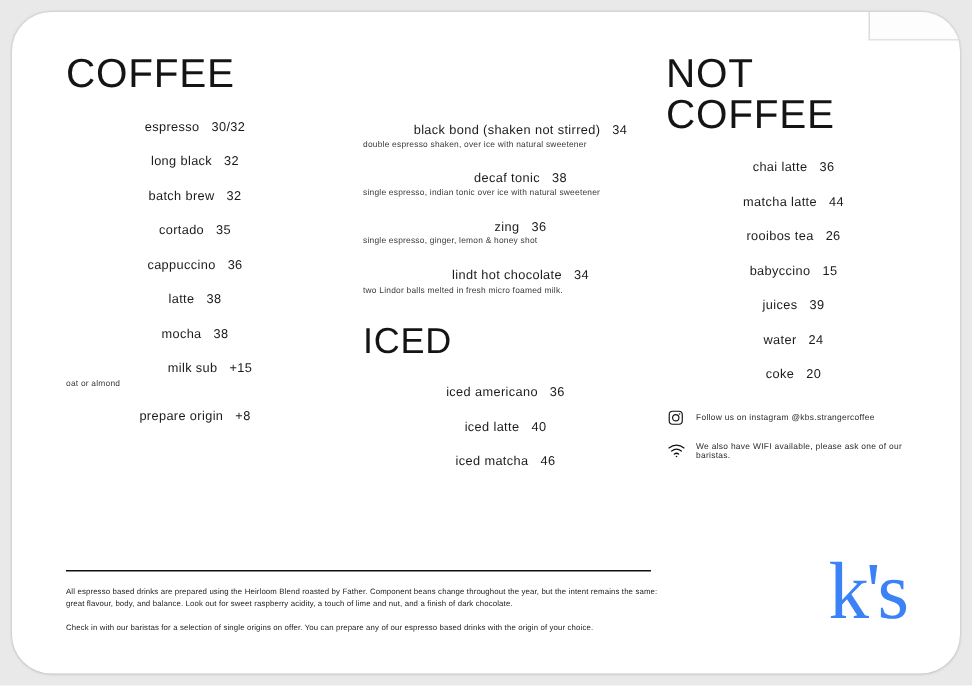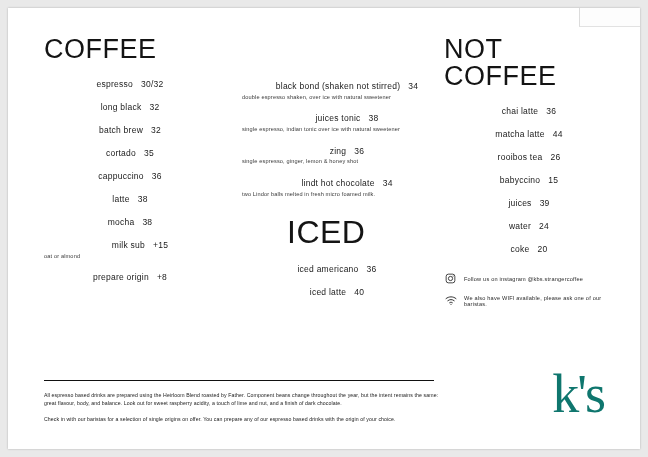--- a/index.html
+++ b/index.html
@@ -15,20 +15,21 @@
   }
   .page {
     position: absolute;
     left: 8px;
     top: 8px;
     width: 632px;
     height: 441px;
     background: #ffffff;
     box-shadow: 0 0 2px rgba(0,0,0,0.25);
     overflow: hidden;
+    border-radius: 26px;
   }
   
   .corner-artifact {
     position: absolute;
     right: 0;
     top: 0;
     width: 60px;
     height: 18px;
     border-left: 1px solid #dcdcdc;
     border-bottom: 1px solid #e2e2e2;
@@ -47,22 +48,21 @@
     font-family: "Liberation Sans", sans-serif;
     font-size: 27px;
     letter-spacing: 0.5px;
     font-weight: 400;
     color: #141414;
     text-transform: uppercase;
     margin: 0 0 16px 0;
     line-height: 1;
   }
   .heading.small {
-    font-size: 32px;
-    margin-left: 45px;
+    font-size: 24px;
   }
 
   .col {
     position: absolute;
     top: 0;
   }
   .col-1 { left: 0; width: 172px; }
   .col-2 { left: 198px; width: 190px; }
   .col-3 { left: 400px; width: 170px; }
 
@@ -147,21 +147,21 @@
 
   
   .logo {
     position: absolute;
     right: 36px;
     bottom: 16px;
     width: 70px;
     height: 66px;
     font-family: "Liberation Serif", serif;
     font-size: 54px;
-    color: #0f766e;
+    color: #3b82f6;
     text-align: right;
     line-height: 1;
   }
   .logo .k {
     letter-spacing: -2px;
   }
 </style>
 </head>
 <body>
 
@@ -222,21 +222,21 @@
       <div class="item-block">
         <div class="item">
           <span class="nm">black bond (shaken not stirred)</span>
           <span class="pr">34</span>
         </div>
         <div class="sub">double espresso shaken, over ice with natural sweetener</div>
       </div>
 
       <div class="item-block">
         <div class="item">
-          <span class="nm">juices tonic</span>
+          <span class="nm">decaf tonic</span>
           <span class="pr">38</span>
         </div>
         <div class="sub">single espresso, indian tonic over ice with natural sweetener</div>
       </div>
 
       <div class="item-block">
         <div class="item">
           <span class="nm">zing</span>
           <span class="pr">36</span>
         </div>
@@ -253,20 +253,24 @@
 
       <h1 class="heading small iced-heading">ICED</h1>
 
       <div class="item">
         <span class="nm">iced americano</span>
         <span class="pr">36</span>
       </div>
       <div class="item">
         <span class="nm">iced latte</span>
         <span class="pr">40</span>
+      </div>
+      <div class="item">
+        <span class="nm">iced matcha</span>
+        <span class="pr">46</span>
       </div>
     </div>
 
     <div class="col col-3">
       <h1 class="heading">NOT COFFEE</h1>
 
       <div class="item">
         <span class="nm">chai latte</span>
         <span class="pr">36</span>
       </div>

